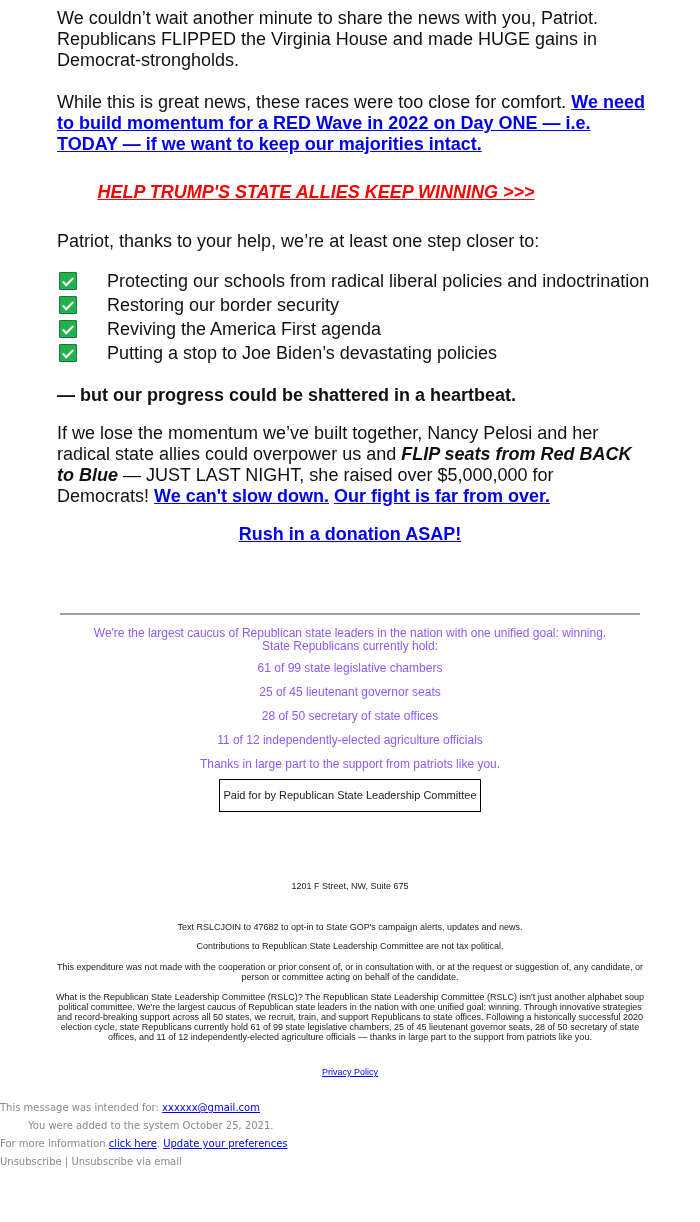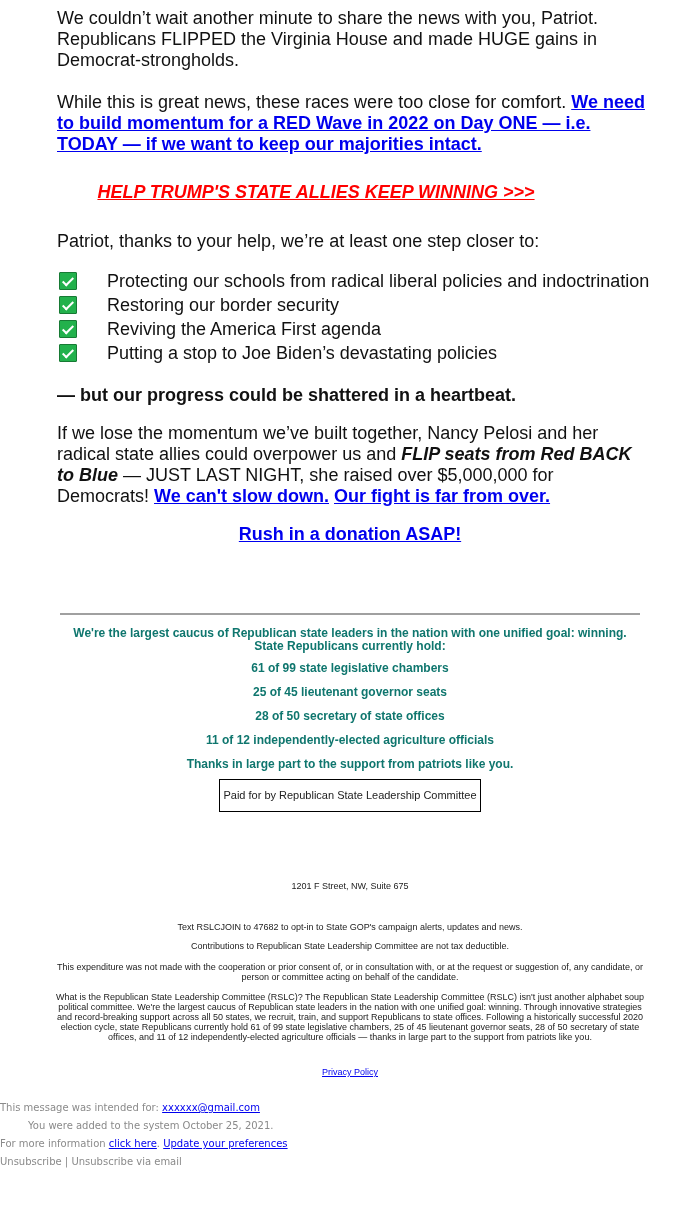--- a/index.html
+++ b/index.html
@@ -10,21 +10,21 @@
   .link-bold { font-weight:bold; color:#0000ee; text-decoration:underline; }
   .cta-red { text-align:center; font-weight:bold; font-style:italic; color:#ff0000; text-decoration:underline; }
   .checklist { margin:0; padding:0; list-style:none; }
   .checklist li { display:flex; align-items:center; height:24px;gap:26px; }
   .check { display:inline-block; width:18px; height:18px; background:#22b14c; border:1px solid #177a34; box-sizing:border-box; margin-right:4px; position:relative; border-radius:1px; }
   .check::after { content:""; position:absolute; left:5px; top:2px; width:4px; height:9px; border:solid #fff; border-width:0 2px 2px 0; transform:rotate(45deg); }
   .bold { font-weight:bold; }
   .bi { font-weight:bold; font-style:italic; }
   .center { text-align:center; }
   .hr { position:absolute; left:60px; top:613px; width:580px; height:0; border-top:2px solid #a0a0a0; }
-  .stats { position:absolute; left:40px; width:620px; text-align:center; font-weight:bold; font-size:12px; line-height:13px; color:#0f766e; }
+  .stats { position:absolute; left:40px; width:620px; text-align:center; font-weight:normal; font-size:12px; line-height:13px; color:#8b5cf6; }
   .paid-box { position:absolute; left:219px; top:779px; width:262px; height:33px; border:1px solid #000; box-sizing:border-box; font-size:11px; text-align:center; line-height:31px; color:#222; }
   .small { position:absolute; left:50px; width:600px; text-align:center; font-size:9px; line-height:10px; color:#222; }
   .small a { color:#0000ee; }
   .meta { position:absolute; left:0; font-family:"DejaVu Sans", sans-serif; font-size:10px; color:#8a8a8a; line-height:12px; white-space:nowrap; }
   .meta a { color:#0000ee;text-decoration:underline; }
 </style>
 </head>
 <body>
 
 <div class="main">
@@ -82,21 +82,21 @@
 <div class="stats" style="top:734px;">11 of 12 independently-elected agriculture officials</div>
 <div class="stats" style="top:758px;">Thanks in large part to the support from patriots like you.</div>
 
 <div class="paid-box">Paid for by Republican State Leadership Committee</div>
 
 <div class="small" style="top:881px;">
   <div>1201 F Street, NW, Suite 675</div>
 </div>
 
 <div class="small" style="top:922px;">Text RSLCJOIN to 47682 to opt-in to State GOP's campaign alerts, updates and news.</div>
-<div class="small" style="top:941px;">Contributions to Republican State Leadership Committee are not tax deductible.</div>
+<div class="small" style="top:941px;">Contributions to Republican State Leadership Committee are not tax political.</div>
 <div class="small" style="top:962px; left:52px; width:596px;">This expenditure was not made with the cooperation or prior consent of, or in consultation with, or at the request or suggestion of, any candidate, or person or committee acting on behalf of the candidate.</div>
 <div class="small" style="top:992px; left:52px; width:596px;">What is the Republican State Leadership Committee (RSLC)? The Republican State Leadership Committee (RSLC) isn't just another alphabet soup political committee. We're the largest caucus of Republican state leaders in the nation with one unified goal: winning. Through innovative strategies and record-breaking support across all 50 states, we recruit, train, and support Republicans to state offices. Following a historically successful 2020 election cycle, state Republicans currently hold 61 of 99 state legislative chambers, 25 of 45 lieutenant governor seats, 28 of 50 secretary of state offices, and 11 of 12 independently-elected agriculture officials — thanks in large part to the support from patriots like you.</div>
 
 <div class="small" style="top:1067px;">
   <a href="#">Privacy Policy</a>
 </div>
 
 <div class="meta" style="top:1102px;">
   <span>This message was intended for: </span><a href="#">xxxxxx@gmail.com</a>
 </div>

